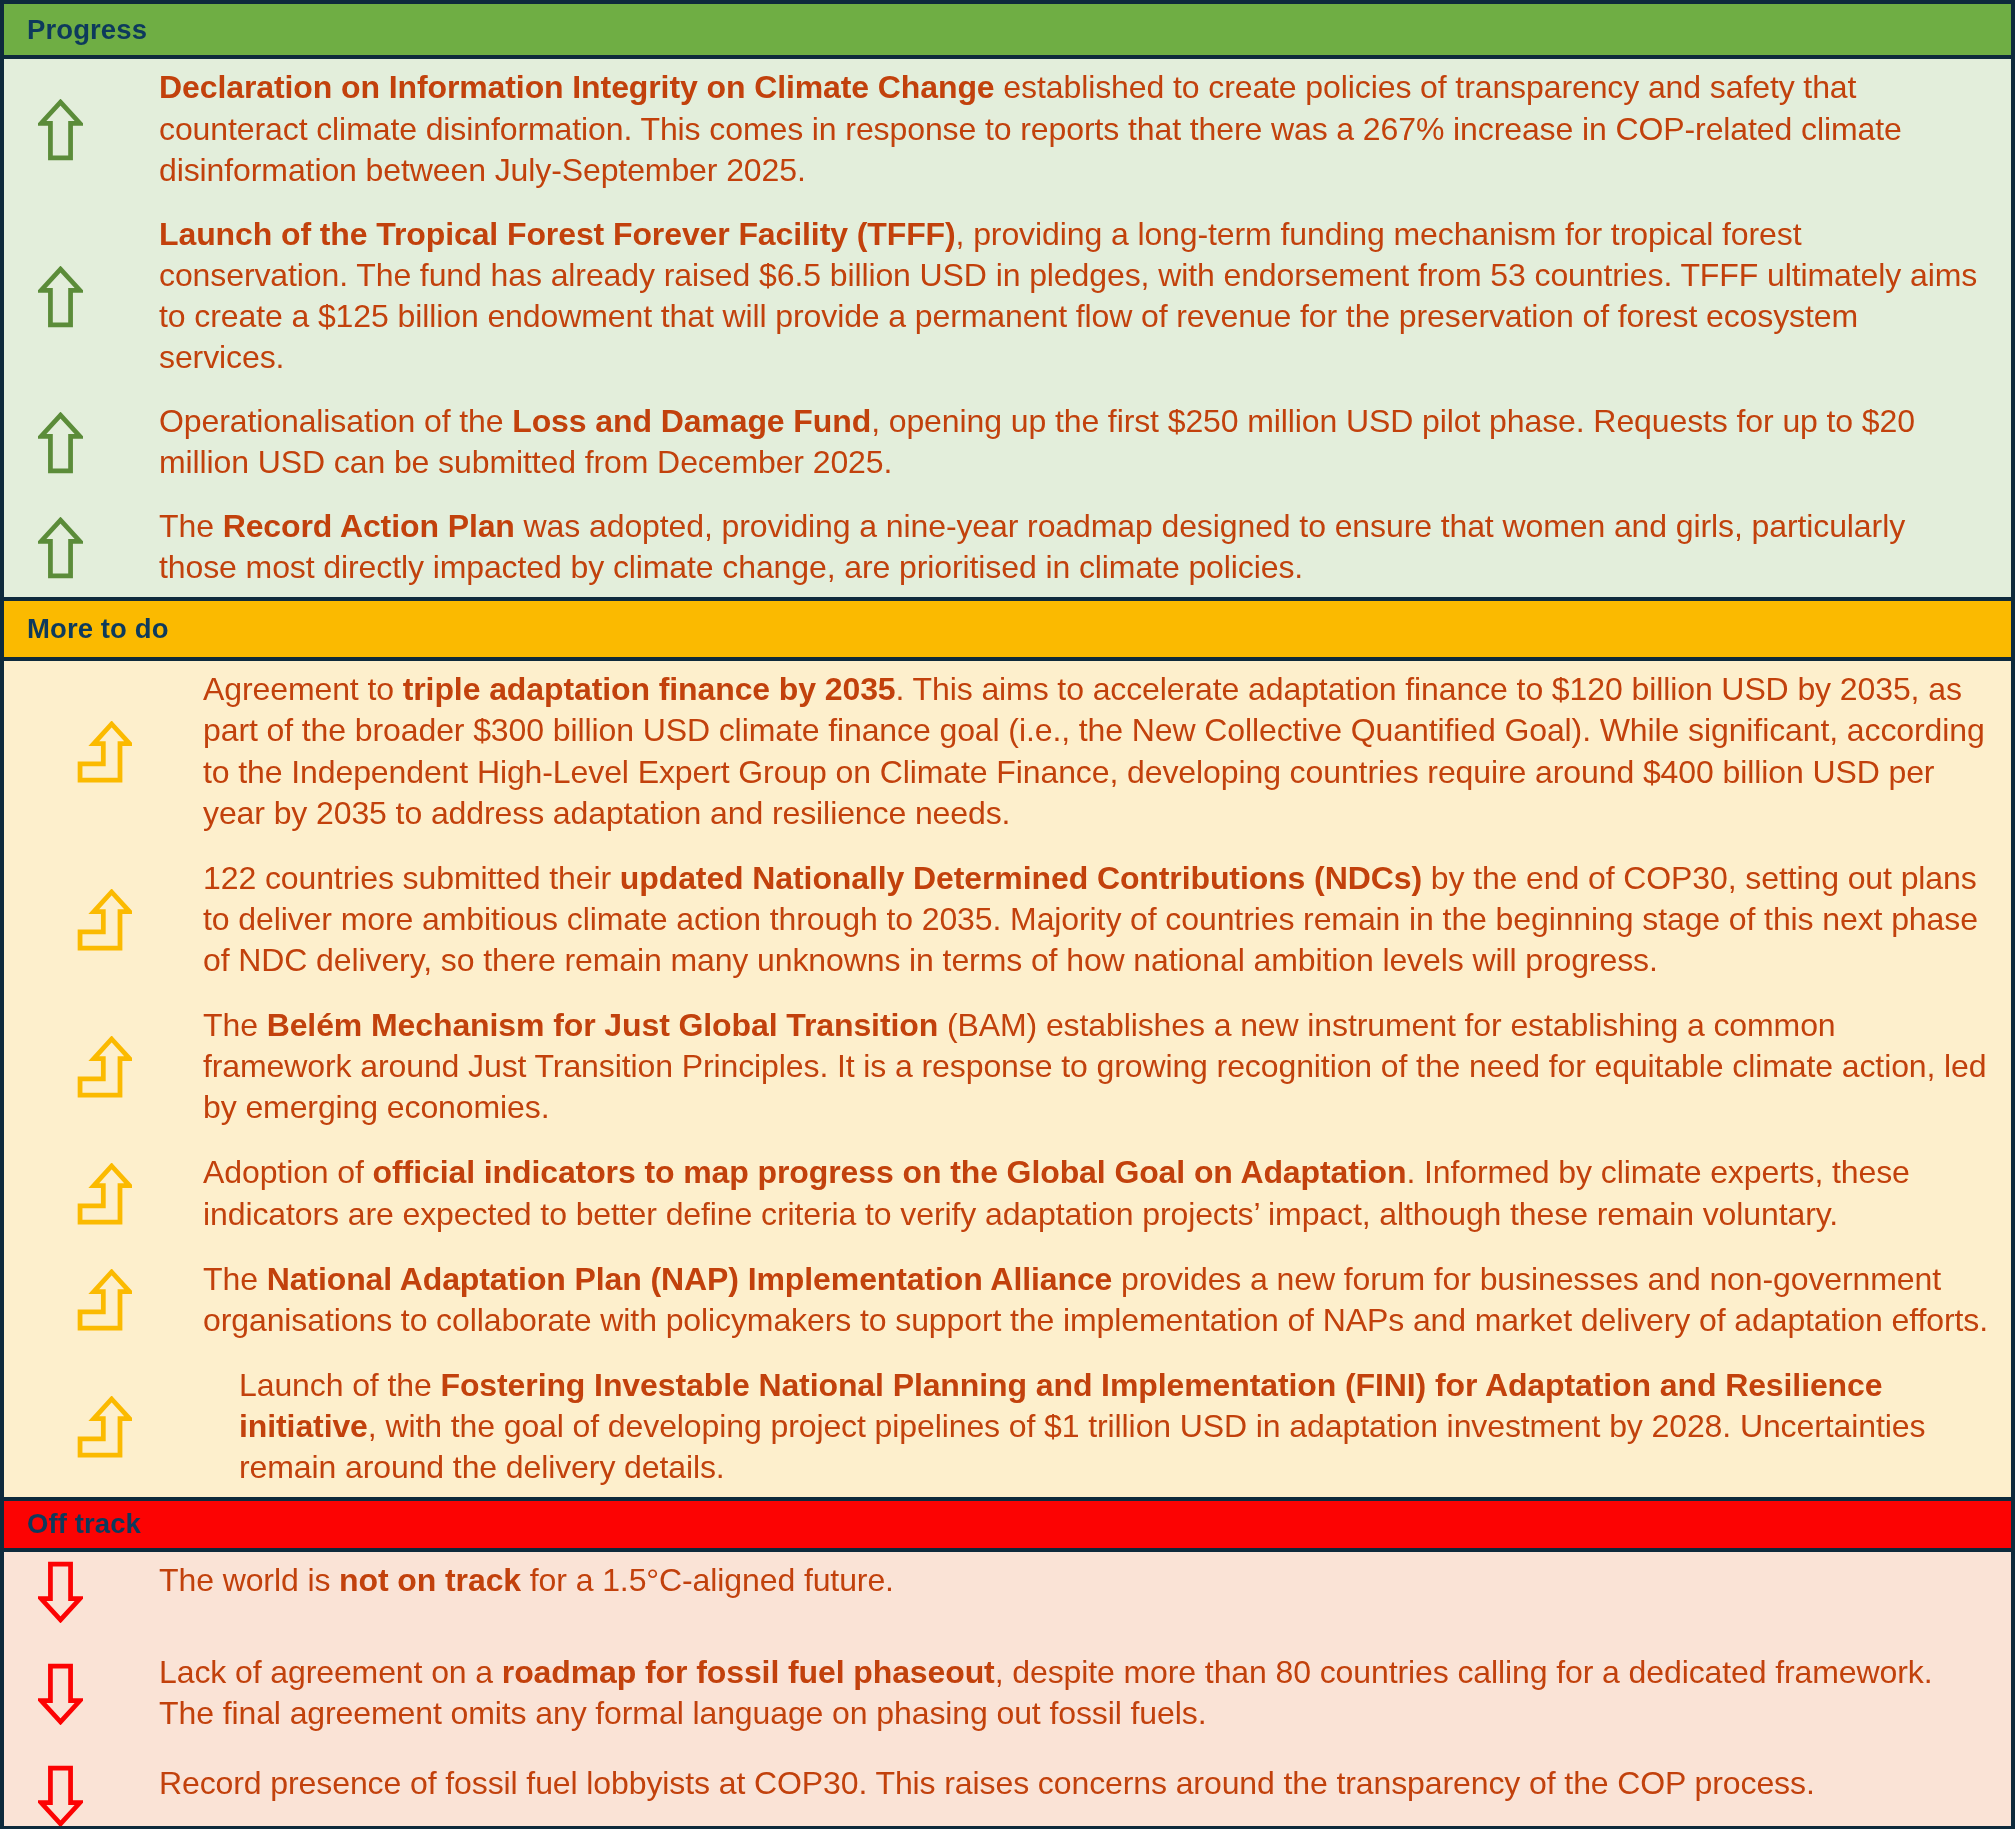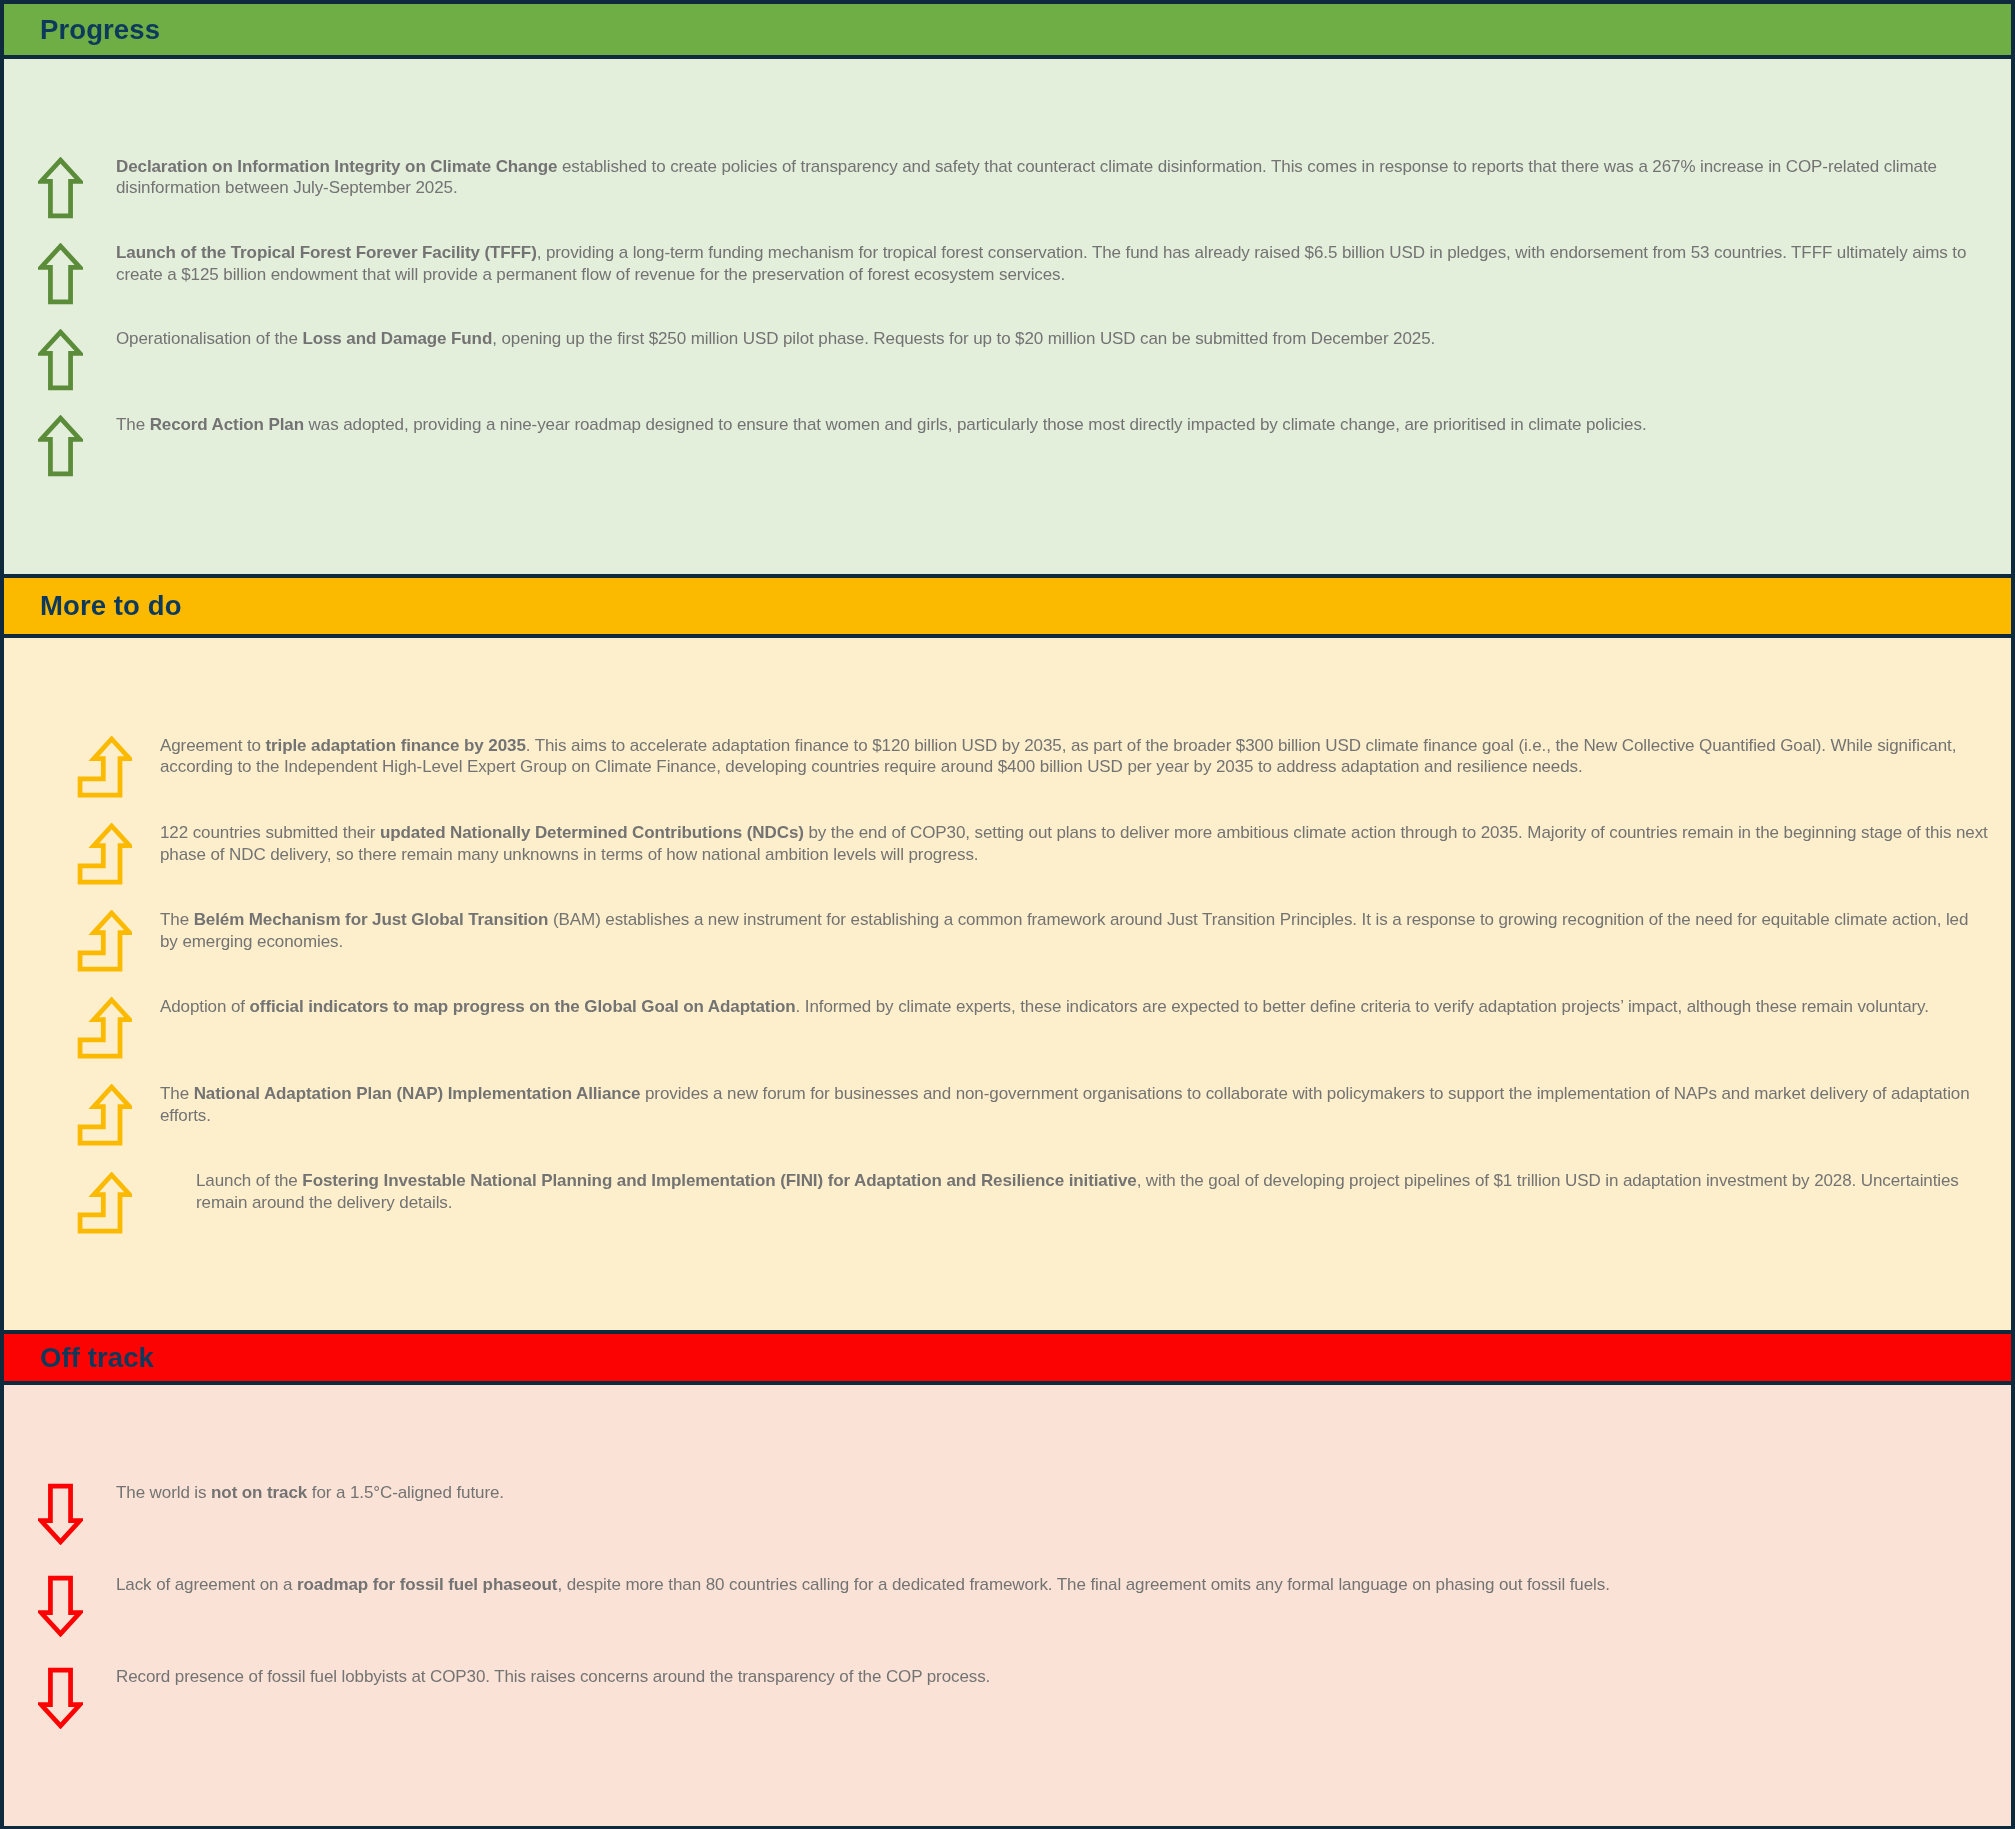--- a/index.html
+++ b/index.html
@@ -21,21 +21,21 @@
     flex-direction: column;
     overflow: hidden;
     position: relative;
   }
 
   
   .section-header {
     box-sizing: border-box;
     display: flex;
     align-items: center;
-    padding-left: 36px;
+    padding-left: 23px;
     color: #0d3a5c;
     font-weight: bold;
     font-size: 27.5px;
     letter-spacing: 0.1px;
     flex: 0 0 auto;
   }
   .hdr-progress {
     background: #6fae44;
     height: 55px;
     border-bottom: 4.2px solid #0e2a3c;
@@ -76,25 +76,26 @@
   .icon-cell {
     flex: 0 0 112px;
     display: flex;
     align-items: center;
     justify-content: center;
     align-self: center;
     padding-top: 1.2px;
   }
   .text-cell {
     flex: 1 1 auto;
-    color: #737373;
-    font-size: 17px;
+    color: #c2410c;
+    font-size: 32px;
     line-height: 1.285;
     letter-spacing: -0.1px;
     padding-right: 2.4px;
+    margin-left: 43px;
   }
   .text-cell b { font-weight: bold; }
 
   
   .body-progress .item { margin-bottom: 23px; }
   .body-progress .item:last-child { margin-bottom: 0; }
   .body-more .item { margin-bottom: 24px; padding-left: 44px; }
   .body-more .item:last-child { margin-bottom: 0; gap: 36px; }
   .body-off .item { margin-bottom: 29px; }
   .body-off .item:last-child { margin-bottom: 0; }

